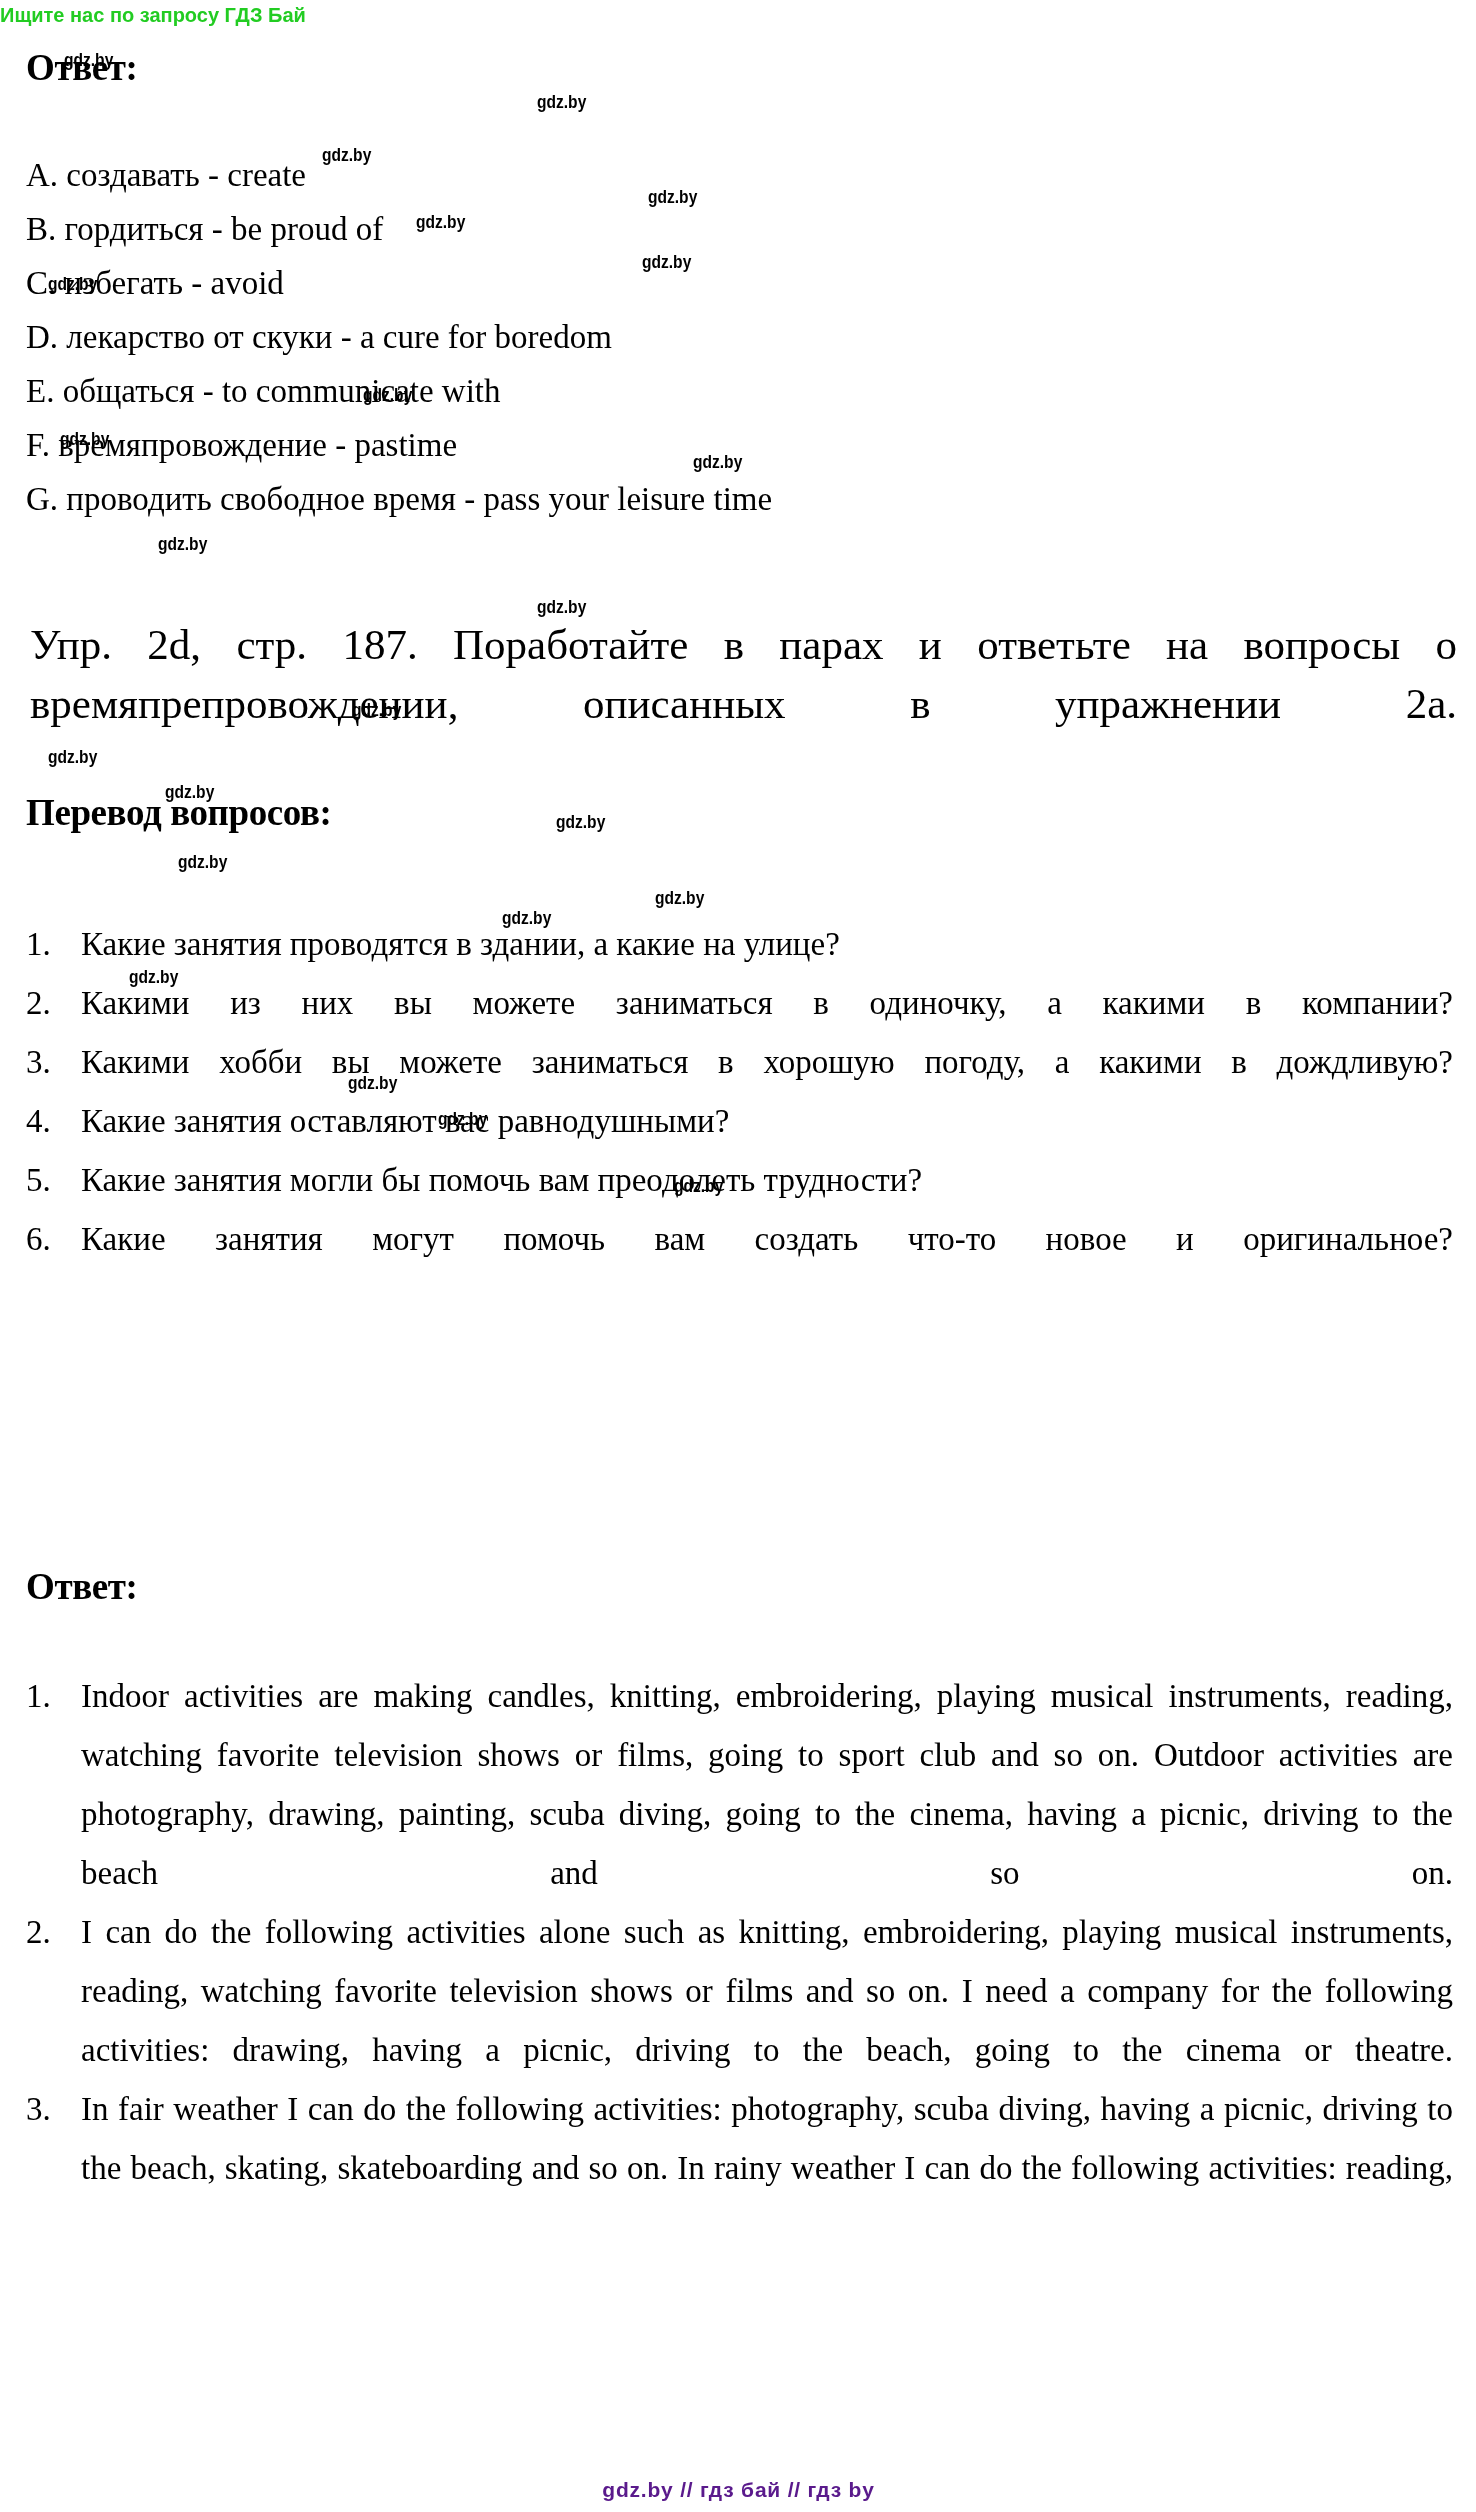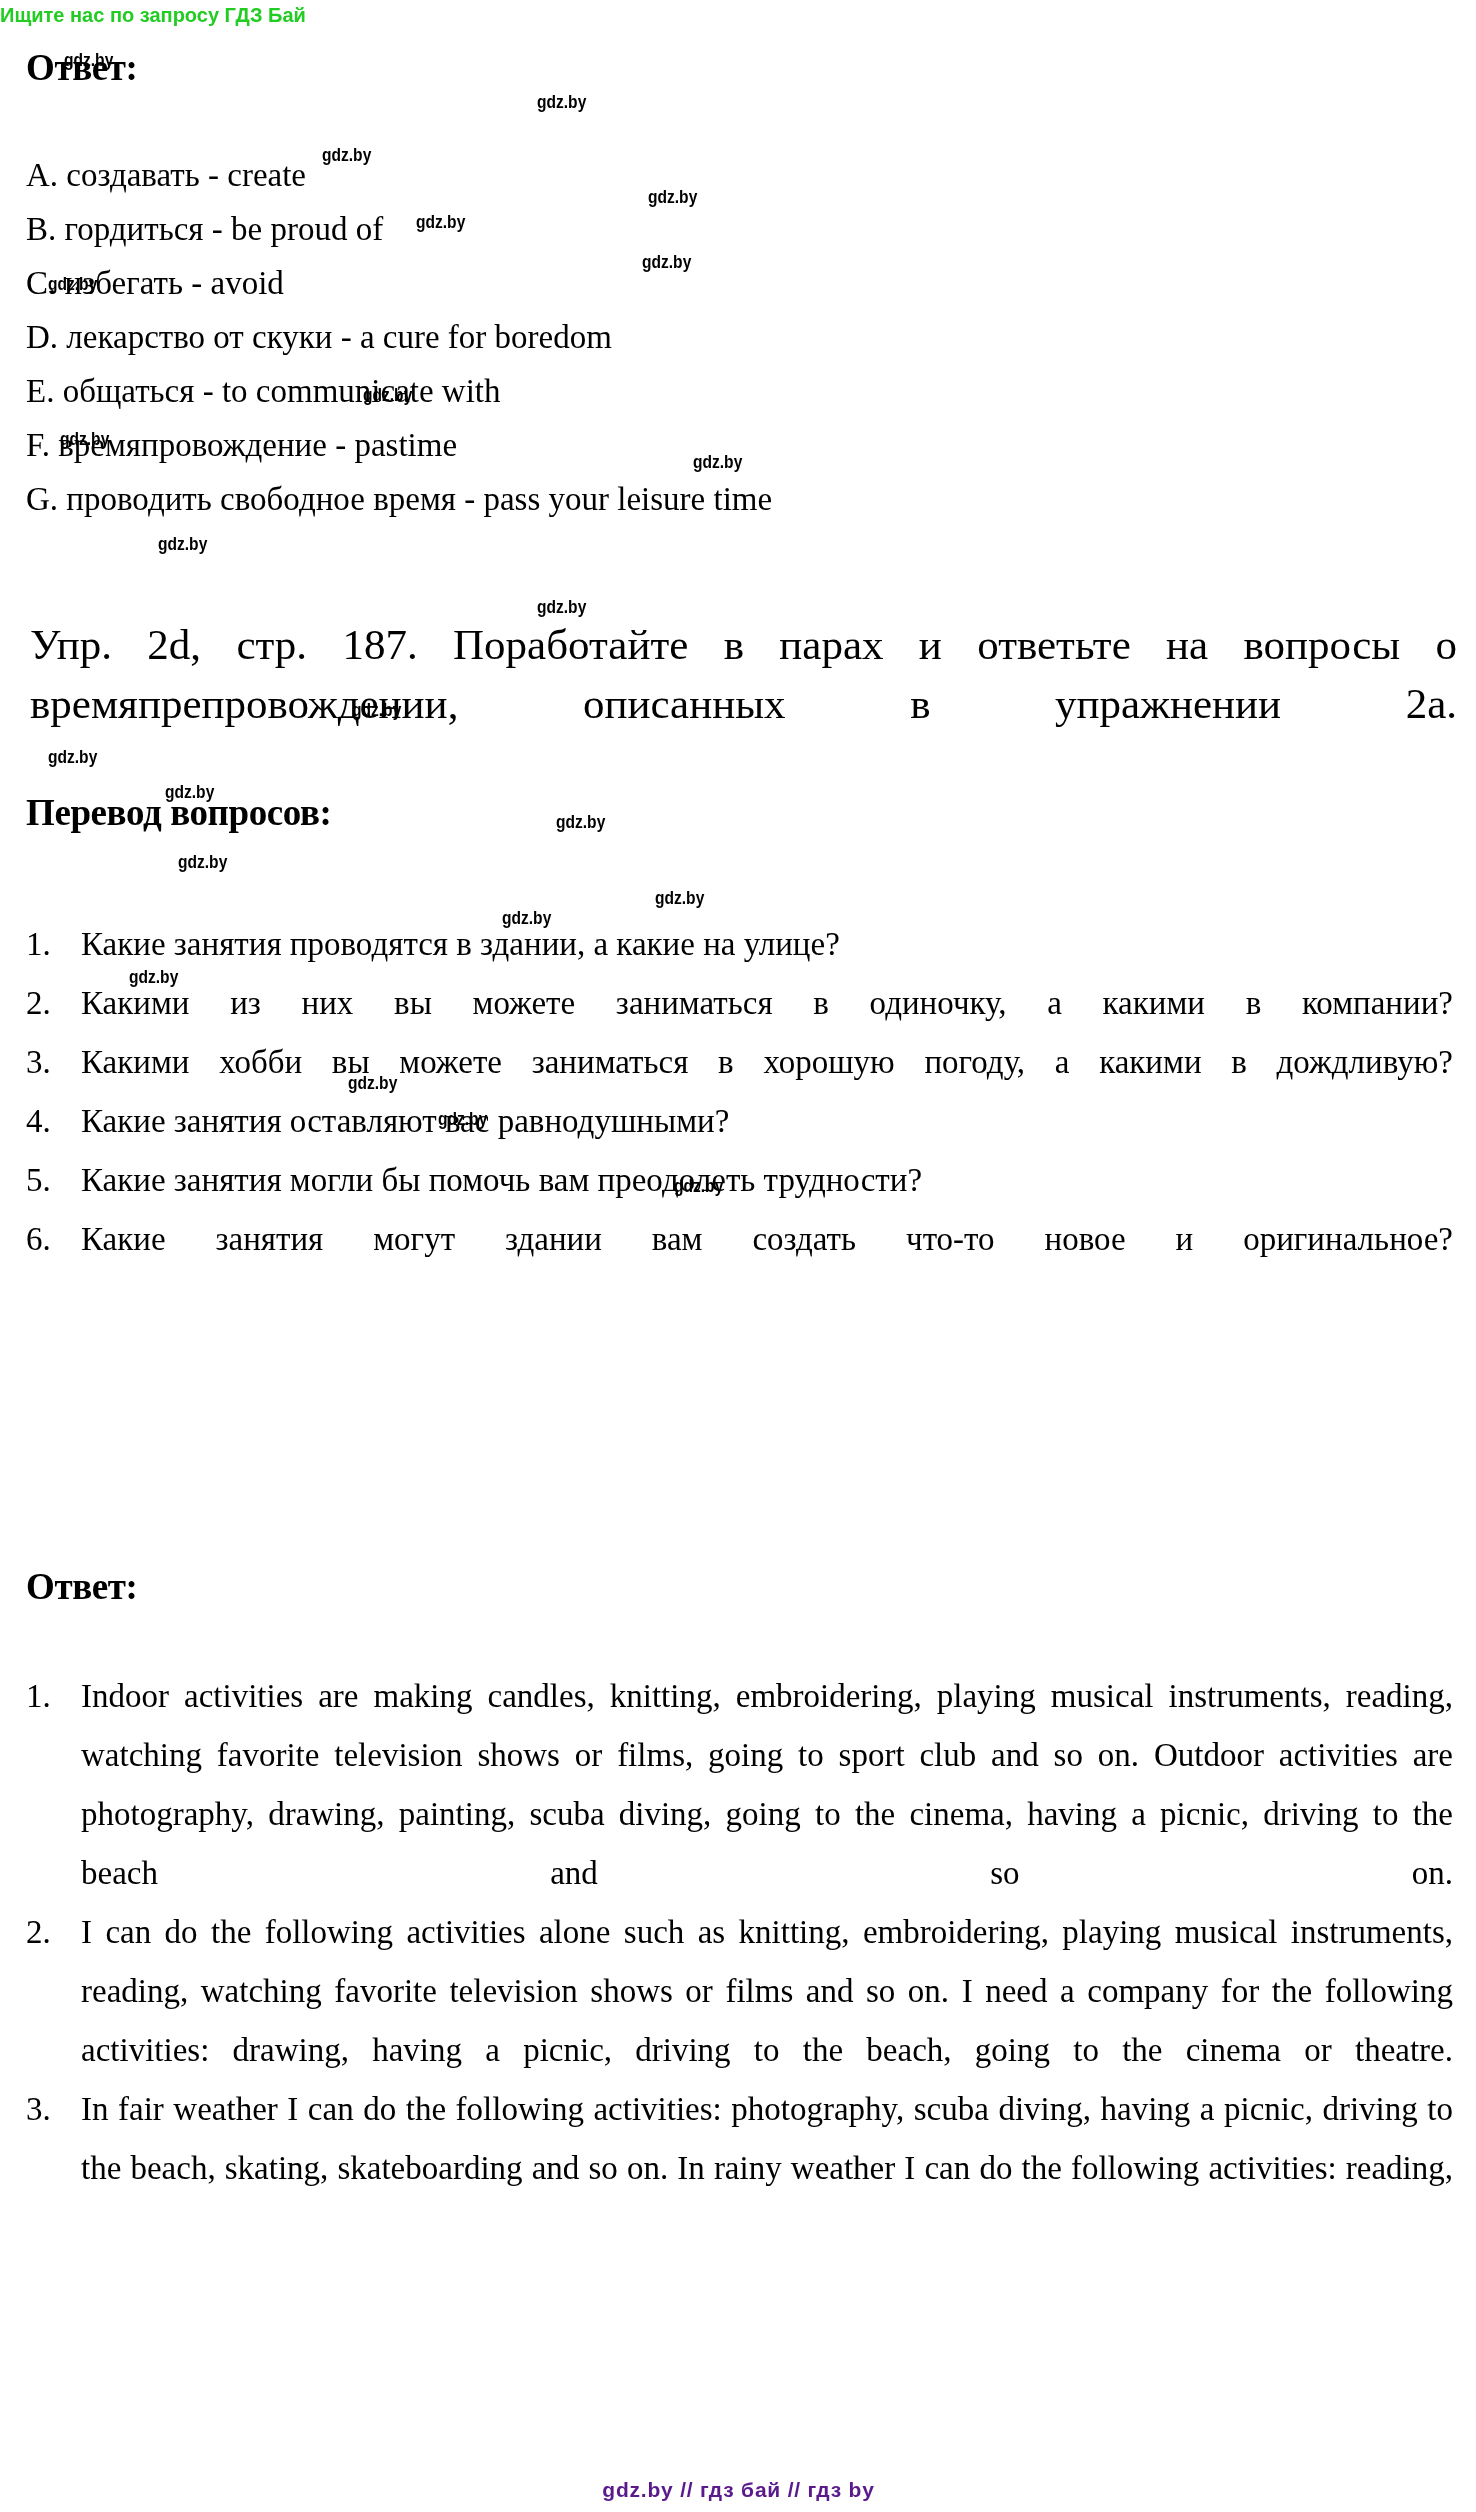--- a/index.html
+++ b/index.html
@@ -168,21 +168,21 @@
     <li>
       <span class="marker">4.</span>
       <span class="body">Какие занятия оставляют вас равнодушными?</span>
     </li>
     <li>
       <span class="marker">5.</span>
       <span class="body">Какие занятия могли бы помочь вам преодолеть трудности?</span>
     </li>
     <li>
       <span class="marker">6.</span>
-      <span class="body justify-all">Какие занятия могут здании вам создать что-то новое и оригинальное?</span>
+      <span class="body justify-all">Какие занятия могут помочь вам создать что-то новое и оригинальное?</span>
     </li>
   </ol>
 
   <h2 class="section-heading" style="position:absolute; left:26px; top:1566px;">Ответ:</h2>
 
   <ol class="num-list" style="position:absolute; left:26px; top:1667px; width:1427px;">
     <li>
       <span class="marker">1.</span>
       <span class="body justify-all">Indoor activities are making candles, knitting, embroidering, playing musical instruments, reading, watching favorite television shows or films, going to sport club and so on. Outdoor activities are photography, drawing, painting, scuba diving, going to the cinema, having a picnic, driving to the beach and so on.</span>
     </li>

